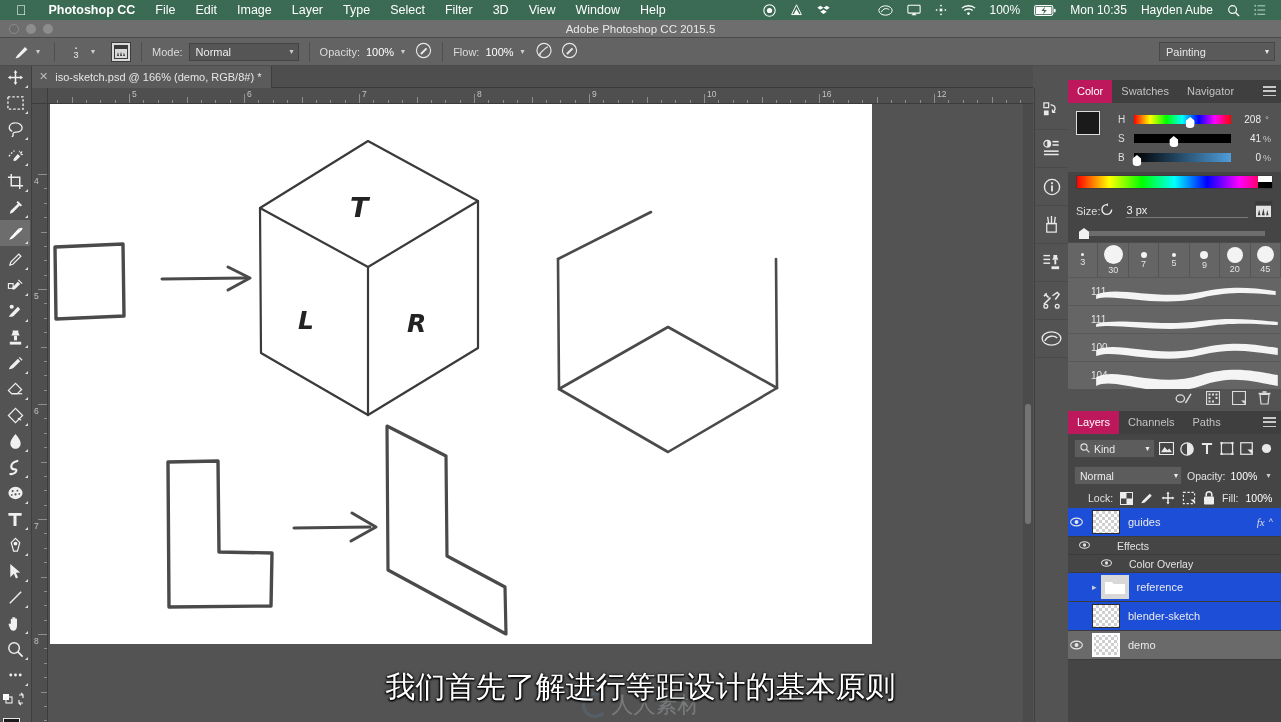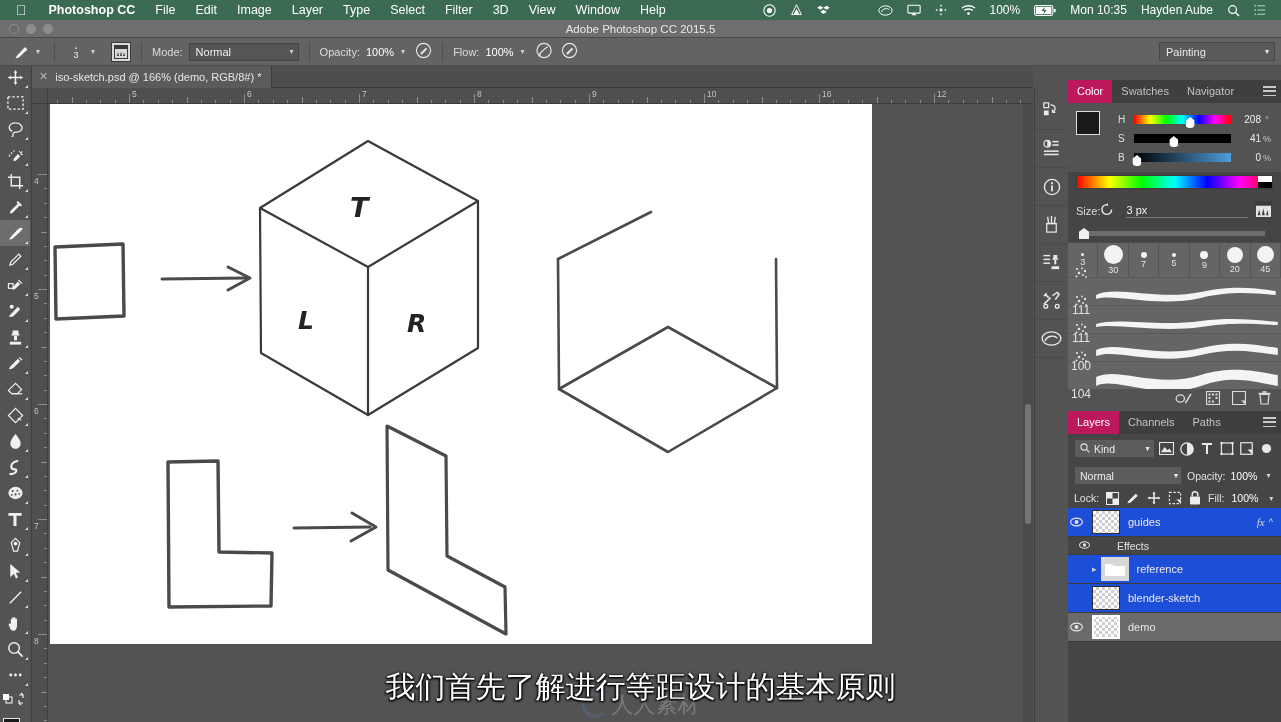--- a/index.html
+++ b/index.html
@@ -255,22 +255,22 @@
     flex: 1; height: 34px; display: flex; flex-direction: column;
     align-items: center; justify-content: center; border-right: 1px solid #555;
   }
   .bp-cell .cir { background: #f3f3f3; border-radius: 50%; }
   .bp-cell .n { font-size: 9px; color: #e4e4e4; margin-top: 1px; }
   .bp-list { background: #656565; }
   .bp-item {
     display: flex; align-items: center; height: 28px; border-top: 1px solid #595959;
   }
   .bp-item .thumbcol {
-    width: 26px; text-align: center; font-size: 12px; color: #e4e4e4;
-    display: flex; flex-direction: column; align-items: center; gap: 23px;
+    width: 26px; text-align: center; font-size: 10px; color: #e4e4e4;
+    display: flex; align-items: center; gap: 23px;
   }
   .bp-item .stroke { flex: 1; height: 26px; }
   .bp-footer {
     display: flex; align-items: center; justify-content: flex-end; gap: 12px;
     height: 22px; background: #535353; padding-right: 10px; color: #dcdcdc;
   }
 
   
   .lp-filter { display: flex; align-items: center; gap: 4px; padding: 5px 6px; }
   .lp-kind {
@@ -280,21 +280,21 @@
   }
   .lp-kind .cv { position: absolute; right: 4px; font-size: 8px; }
   .lp-ficon { width: 17px; height: 17px; display: flex; align-items: center; justify-content: center; color: #e8e8e8; }
   .lp-mode { display: flex; align-items: center; padding: 3px 6px; gap: 5px; font-size: 10.5px; color: #e0e0e0; }
   .lp-mode .sel {
     background: #5c5c5c; border: 1px solid #474747; height: 19px; width: 108px;
     display: flex; align-items: center; padding: 0 14px 0 5px; position: relative; color: #eee;
   }
   .lp-mode .sel .cv { position: absolute; right: 3px; font-size: 8px; }
   .lp-mode .opval { color: #fff; }
-  .lp-lock { display: flex; align-items: center; padding: 3px 6px; gap: 7px; font-size: 10.5px; color: #e0e0e0; }
+  .lp-lock { display: flex; align-items: center; padding: 3px 6px; gap: 7px; font-size: 10.5px; color: #e0e0e0; margin-left: 14px; }
   .lp-lock .li { color: #eee; display: flex; align-items: center; }
   .layer-rows { background: #1d4ed8; }
   .layer-row {
     display: flex; align-items: center; height: 29px;
     border-bottom: 1px solid #3b3b3b; padding-left: 2px;
   }
   .layer-row.selected { background: #6a6a6a; }
   .layer-row .eye { width: 22px; text-align: center; color: #e6e6e6; font-size: 11px; }
   .layer-row .thumb {
     width: 28px; height: 24px; border: 1px solid #2e2e2e; background: #fff; margin-right: 8px;
@@ -1272,20 +1272,29 @@
       <div class="layer-sub">
         <span class="eye">
           <svg class="eye-svg" width="11" height="8" viewBox="0 0 14 10" style="display:inline-block">
               <ellipse cx="7" cy="5" rx="6.3" ry="4.2" fill="none" stroke="#e0e0e0" stroke-width="1.3"></ellipse>
               <circle cx="7" cy="5" r="2.1" fill="#e0e0e0"></circle>
             </svg>
         </span>
         <span style="margin-left:22px">Effects</span>
       </div>
 
+      <div class="layer-sub">
+        <span class="eye" style="width:44px">
+          <svg class="eye-svg" width="11" height="8" viewBox="0 0 14 10" style="display:inline-block">
+              <ellipse cx="7" cy="5" rx="6.3" ry="4.2" fill="none" stroke="#e0e0e0" stroke-width="1.3"></ellipse>
+              <circle cx="7" cy="5" r="2.1" fill="#e0e0e0"></circle>
+            </svg>
+        </span>
+        <span style="margin-left:12px">Color Overlay</span>
+      </div>
 
       <div class="layer-row">
         <span class="eye"></span>
         <span class="disc">▸</span>
         <span class="thumb folder">
           <svg width="20" height="15" viewBox="0 0 20 15">
               <path d="M0 2 L7 2 L8.5 4 L20 4 L20 14 L0 14 Z" fill="#ffffff"></path>
             </svg>
         </span>
         <span class="nm">reference</span>

